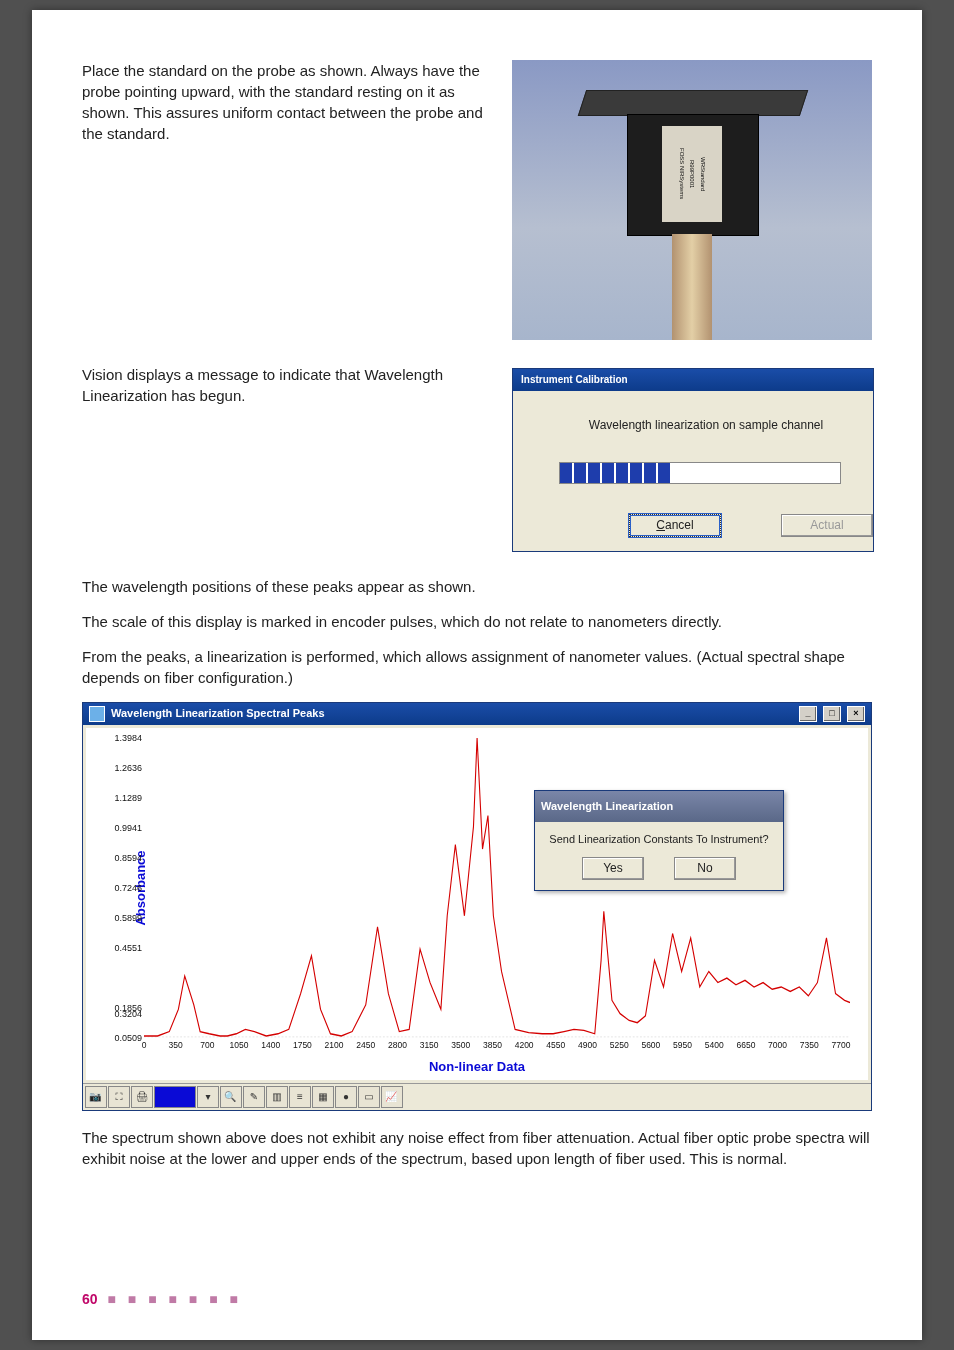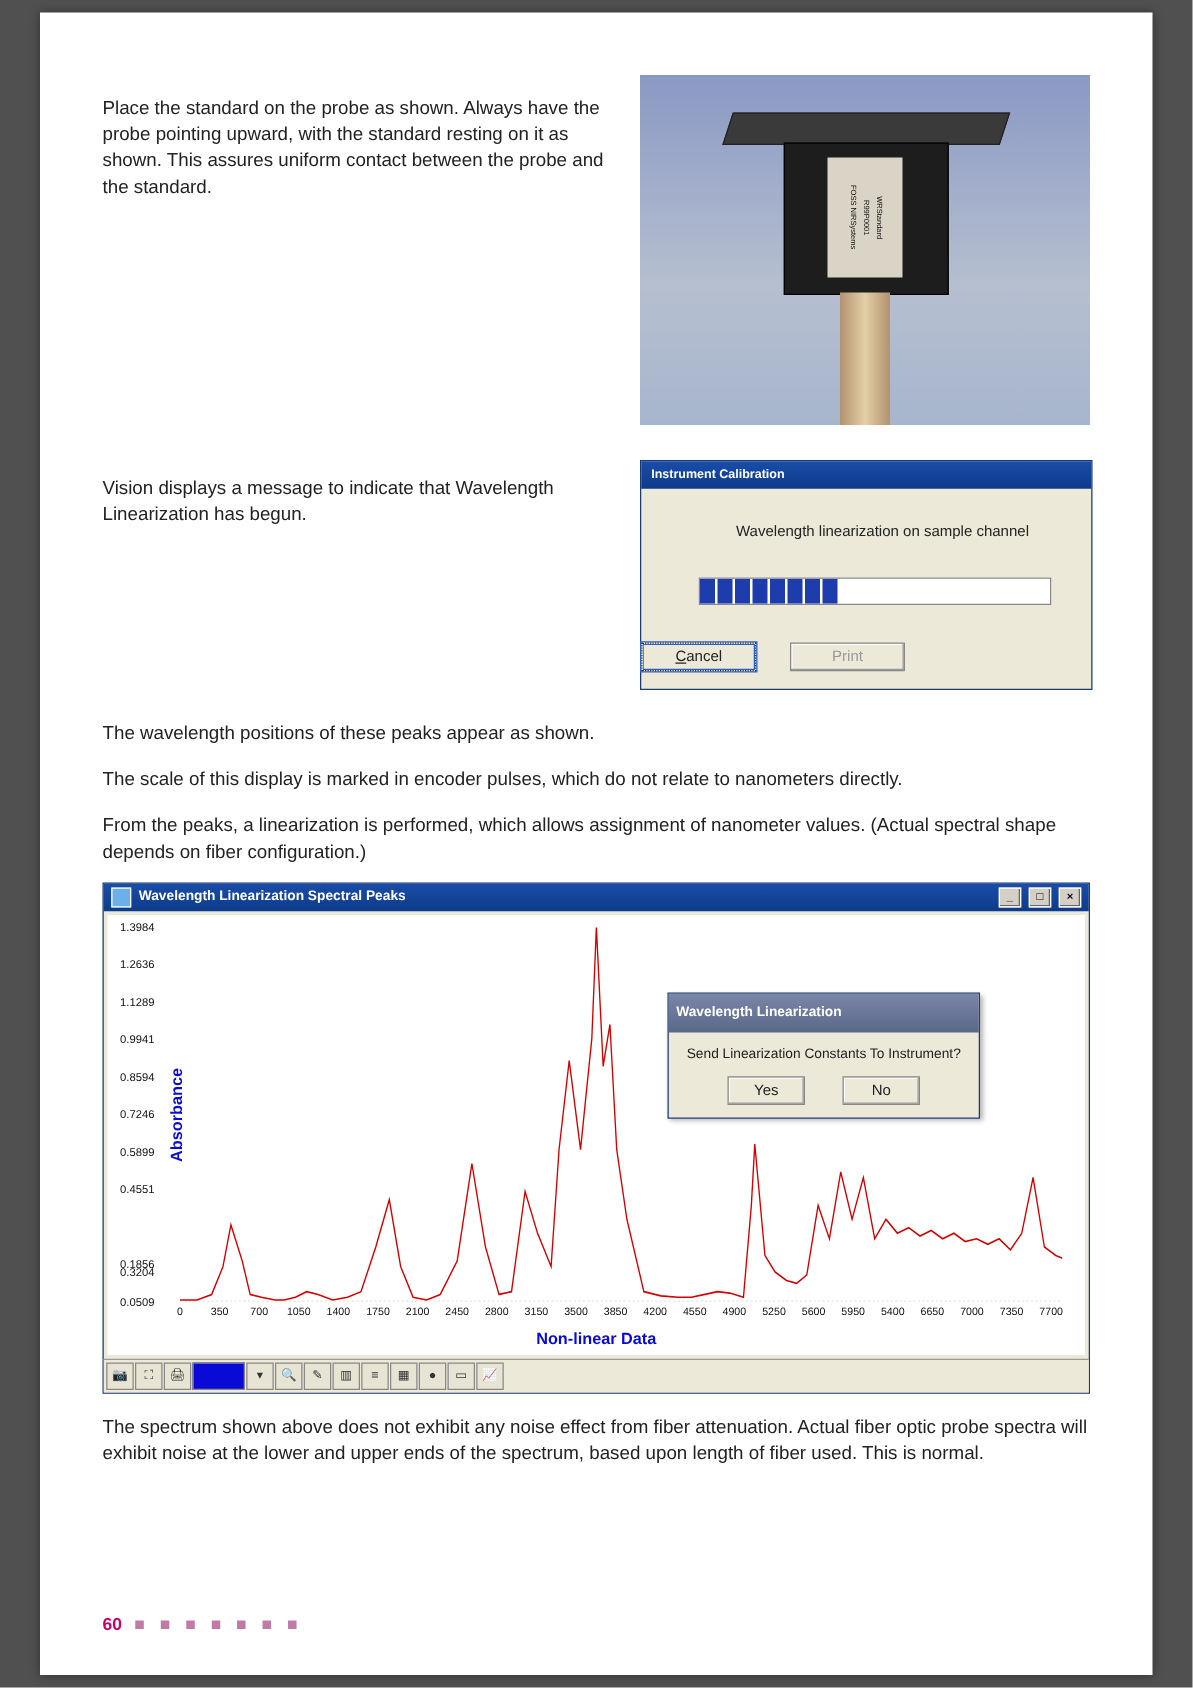--- a/index.html
+++ b/index.html
@@ -27,21 +27,21 @@
     gap: 24px;
     margin-bottom: 24px;
   }
   .col-text {
     flex: 1;
   }
   .col-img {
     width: 360px;
     flex-shrink: 0;
   }
-  p { margin: 16px 0 14px 0; }
+  p { margin: 0 0 14px 0; }
 
   
   .probe-photo {
     width: 360px;
     height: 280px;
     background: linear-gradient(180deg,#8a99c4 0%,#b6bfd0 60%,#a7b5cc 100%);
     position: relative;
     overflow: hidden;
   }
   .probe-top {
@@ -107,22 +107,22 @@
     width:40%;
     display:flex;
   }
   .cal-progress-inner span{
     flex:1;
     background:#1e3dac;
     margin-right:2px;
   }
   .cal-btns {
     display:flex;
-    justify-content:flex-start;
-    gap:27px;
+    justify-content:flex-end;
+    gap:60px;
     padding:10px 0 14px 0;
   }
   .winbtn {
     width:90px;
     padding:2px 0;
     background:#ece9d8;
     border:1px solid #888;
     box-shadow:inset -1px -1px 0 #999, inset 1px 1px 0 #fff;
     font-size:12px;
     text-align:center;
@@ -177,21 +177,21 @@
     color:#0a0ad6;
     font-size:13px;
     white-space:nowrap;
   }
   .y-tick{
     position:absolute;
     right:12px;
     font-size:9px;
     color:#111;
     transform:translateY(-50%);
-    text-align:left;
+    text-align:right;
     width:46px;
     left:-48px;
   }
   .x-ticks{
     position:absolute; left:0; right:0; bottom:-14px;
   }
   .x-tick{
     position:absolute;
     font-size:8.5px;
     color:#111;
@@ -303,21 +303,21 @@
                 <span></span>
                 <span></span>
                 <span></span>
             </div>
           </div>
         </div>
         <div class="cal-btns">
           <div class="winbtn focus">
             <span style="text-decoration:underline" title="Cancel">C</span><span>ancel</span>
           </div>
-          <div class="winbtn disabled">Print</div>
+          <div class="winbtn disabled">Actual</div>
         </div>
       </div>
     </div>
   </div>
 
   <p>The wavelength positions of these peaks appear as shown.</p>
   <p>The scale of this display is marked in encoder pulses, which do not relate to nanometers directly.</p>
   <p>From the peaks, a linearization is performed, which allows assignment of nanometer values. (Actual spectral shape depends on fiber configuration.)</p>
 
   <div class="chart-window">

